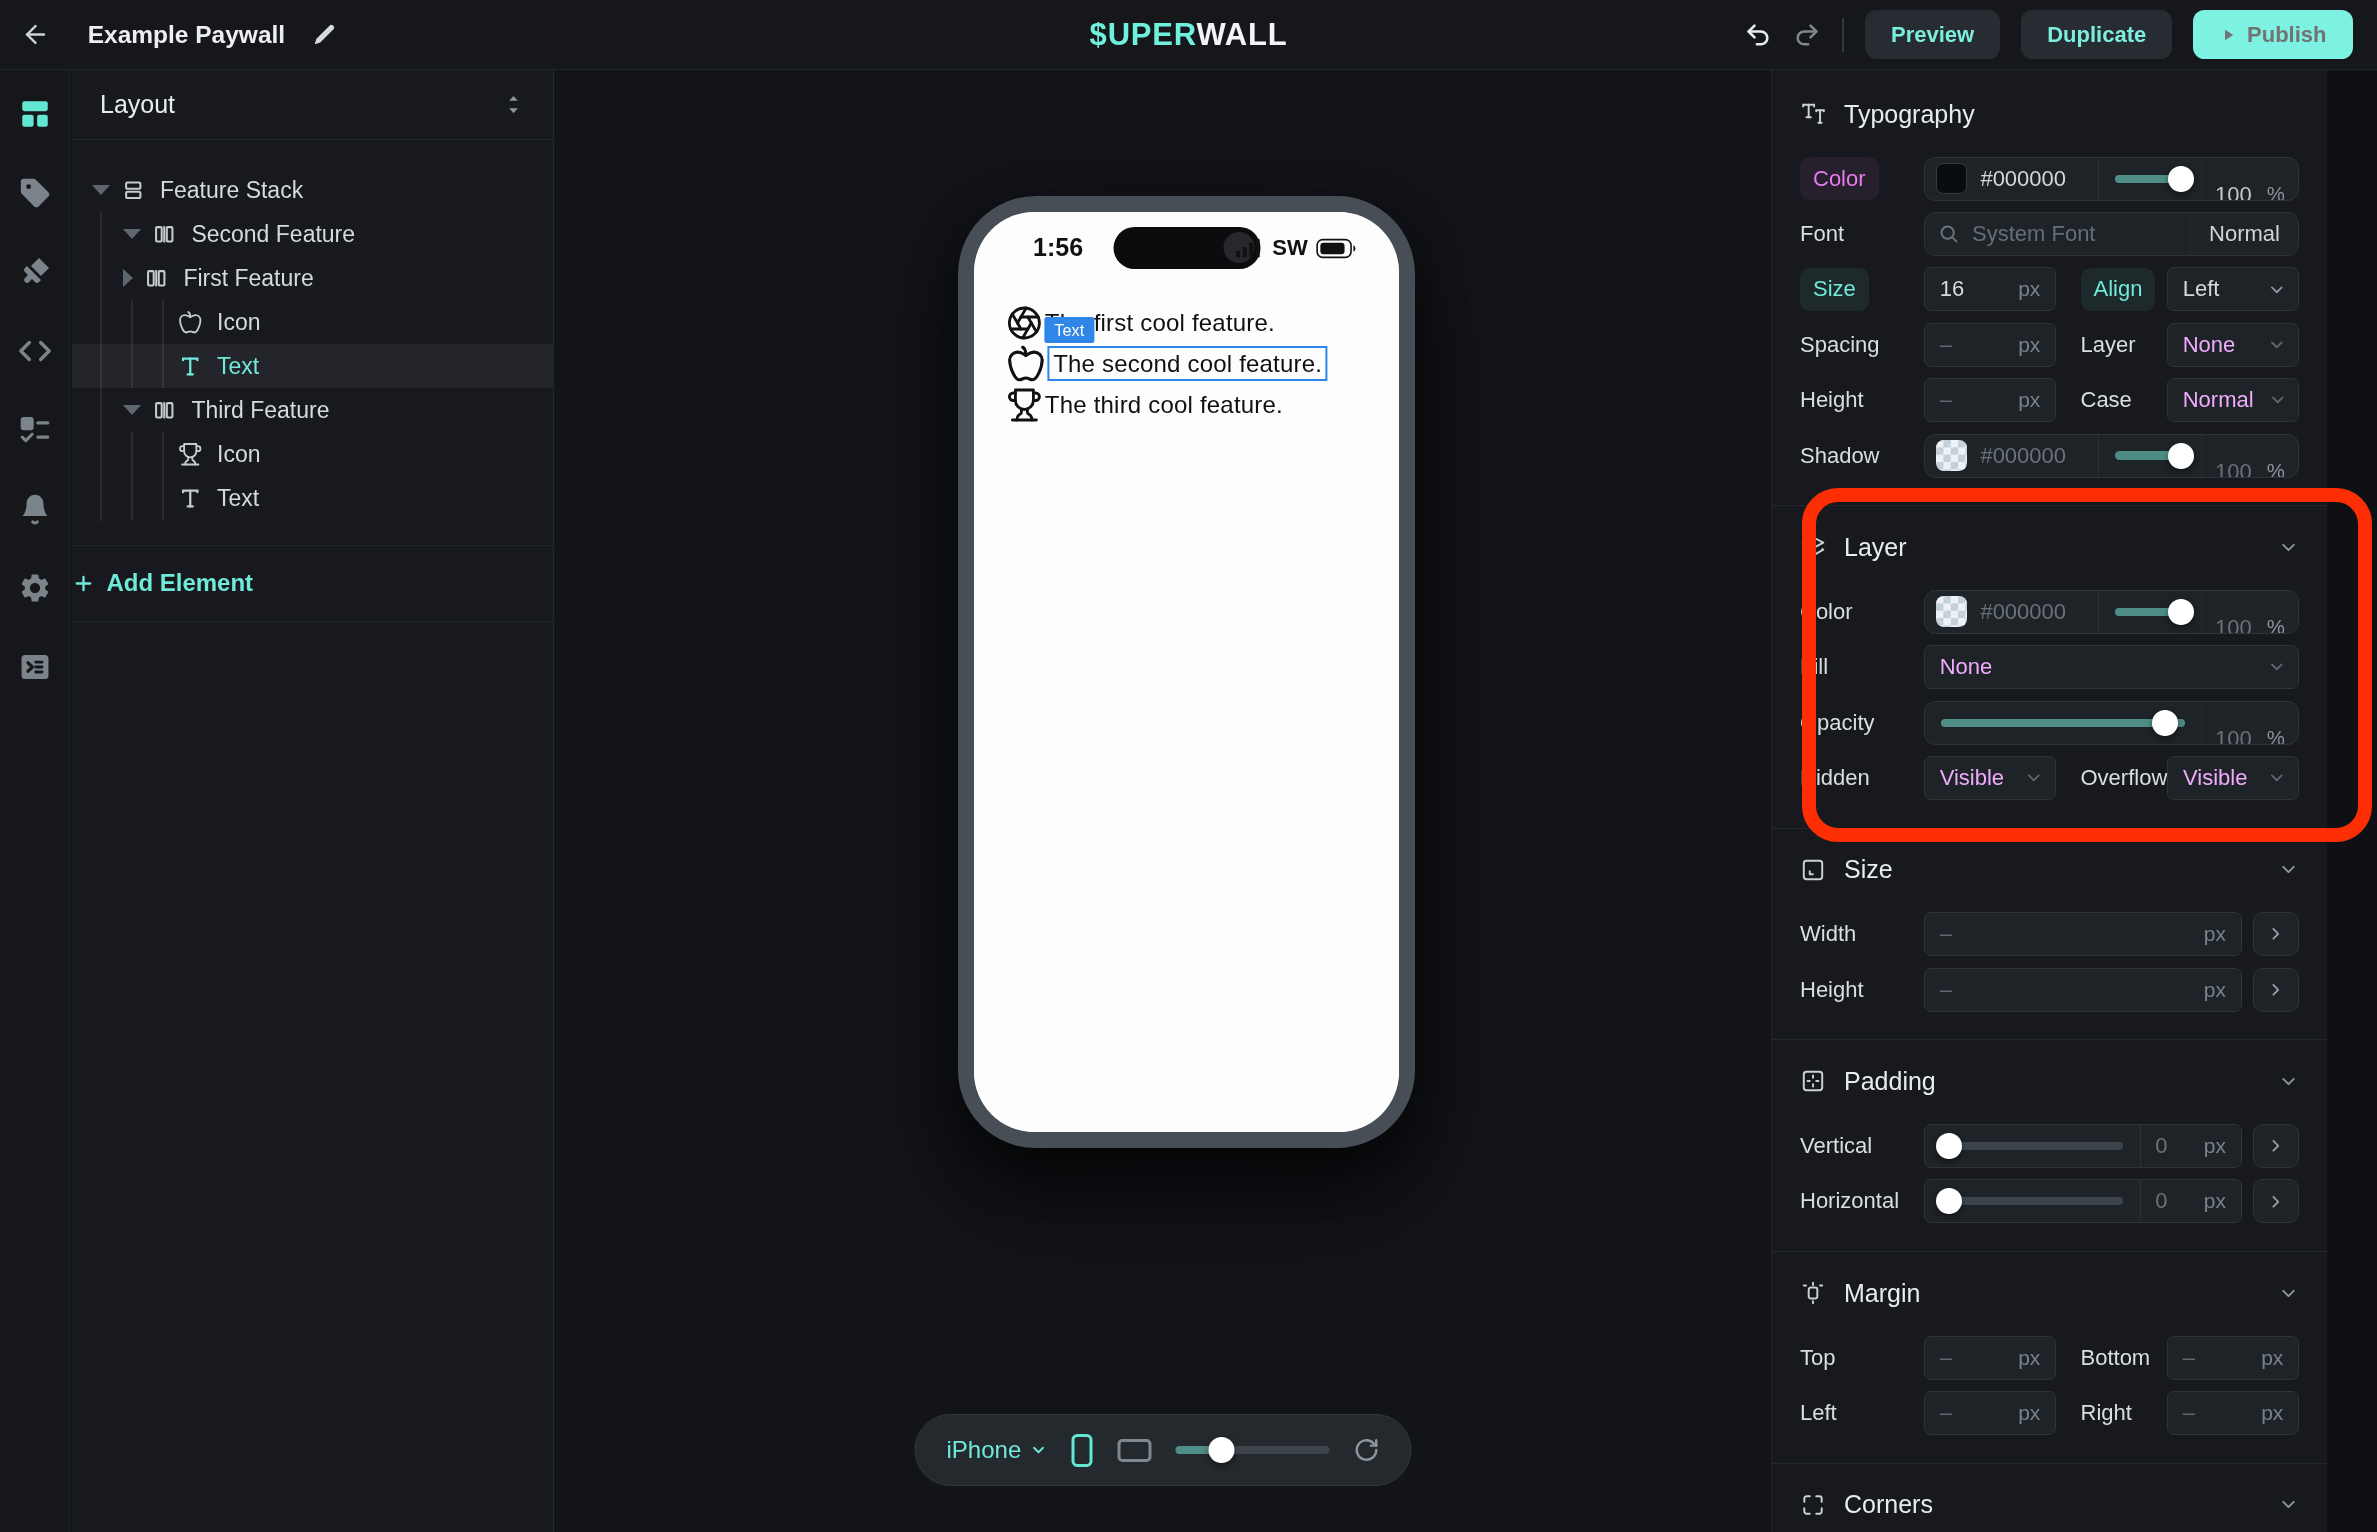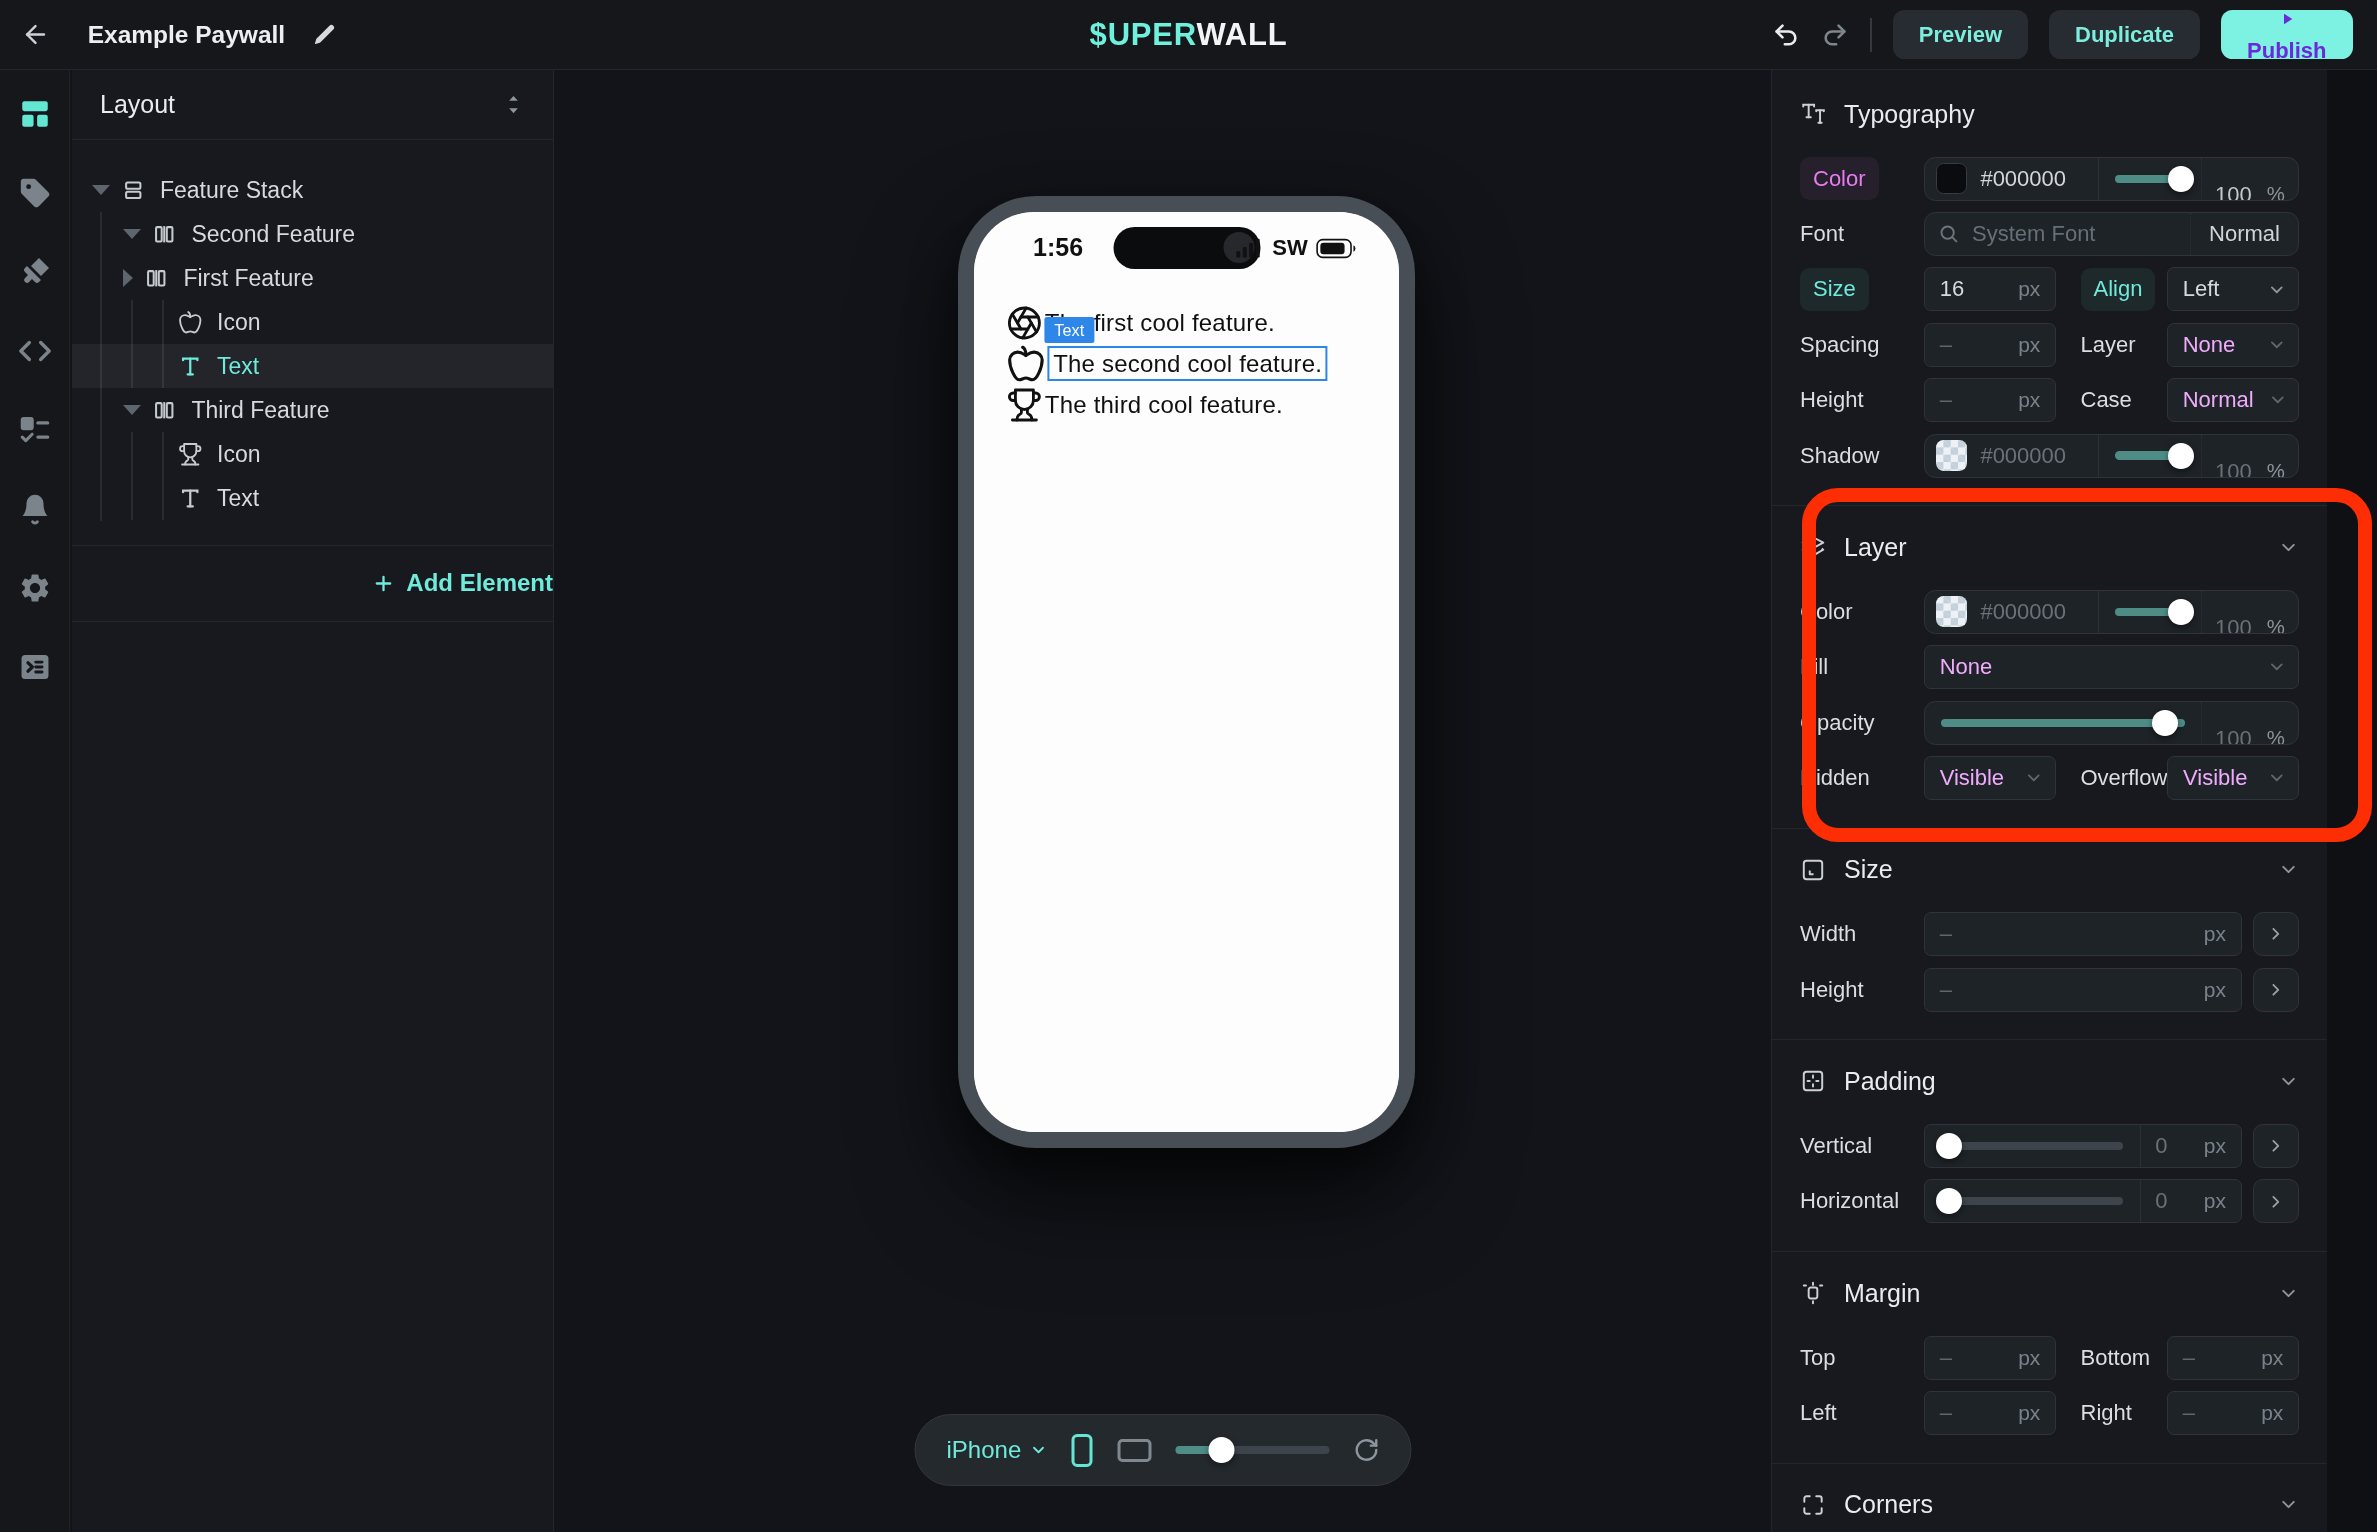--- a/index.html
+++ b/index.html
@@ -18,21 +18,21 @@
   .tb-logo { position:absolute; left:50%; top:50%; transform:translate(-50%,-50%);
     font-size:31px; font-weight:800; letter-spacing:0.8px; }
   .logo-accent { color:#6ff0dd; }
   .logo-rest { color:#f2f4f5; }
   .tb-right { margin-left:auto; display:flex; align-items:center; gap:21px; padding-right:24.5px; }
   .undo { color:#eaedef; } .redo { color:#7e868e; }
   .tb-divider { width:1.6px; height:34px; background:#33393f; }
   .btn { height:49px; border:none; border-radius:11.4px; padding:0 26px; font-size:22px; font-weight:700;
     font-family:inherit; cursor:pointer; display:flex; align-items:center; gap:9.8px; }
   .btn.ghost { background:#262c31; color:#7deede; }
-  .btn.primary { background:#7df2e2; color:#6d28d9;flex-direction:column; }
+  .btn.primary { background:#7df2e2; color:#737373; }
 
   
   .rail { position:absolute; left:0; top:70px; bottom:0; width:70px; background:#15171b;
     border-right:1.6px solid #202429; display:flex; flex-direction:column; align-items:center;
     padding-top:24.5px; gap:41px; }
   .rail .icon-btn { width:38px; height:38px; color:#7b838b; }
   .rail .icon-btn.active { color:#63e7d3; }
 
   
   .layout-panel { position:absolute; left:72px; top:70px; bottom:0; width:482px;
@@ -46,21 +46,21 @@
   .trow { position:relative; height:44px; display:flex; align-items:center; font-size:23px;
     color:#d6dadc; cursor:pointer; }
   .trow .ticon { width:26px; height:26px; margin-right:13px; color:#c6cbd0; flex:none; display:flex; align-items:center; }
   .trow.selected { background:rgba(255,255,255,0.055); color:#6feadb; }
   .trow.selected .ticon { color:#6feadb; }
   .tri { width:0; height:0; margin-right:11.4px; flex:none; }
   .tri.down { border-left:9px solid transparent; border-right:9px solid transparent; border-top:10.6px solid #5d656d; }
   .tri.right { border-top:9px solid transparent; border-bottom:9px solid transparent; border-left:10.6px solid #5d656d; }
   .d0 { padding-left:19.6px; } .d1 { padding-left:51px; } .d2 { padding-left:106px; }
   .add-bar { border-top:1.6px solid #23272d; border-bottom:1.6px solid #23272d; height:77px;
-    display:flex; align-items:center; justify-content:flex-end; margin-top:24.5px; }
+    display:flex; align-items:center; justify-content:flex-start; margin-top:24.5px; }
   .add-btn { background:none; border:none; color:#6feadb; font-size:24px; font-weight:700;
     font-family:inherit; display:flex; align-items:center; gap:11.4px; cursor:pointer; }
 
   
   .canvas { position:absolute; left:555px; top:70px; right:556px; bottom:0; background:#121419; }
   .phone { position:absolute; left:403px; top:126px; width:457px; height:952px;
     background:#fdfdfd; border:16.3px solid #474e55; border-radius:78px;
     box-shadow:0 49px 98px rgba(0,0,0,.55), 0 19.6px 49px rgba(0,0,0,.45); }
   .screen { position:relative; width:100%; height:100%; border-radius:60px; background:#fdfdfd; overflow:hidden; }
   .statusbar { position:relative; height:70px; }

